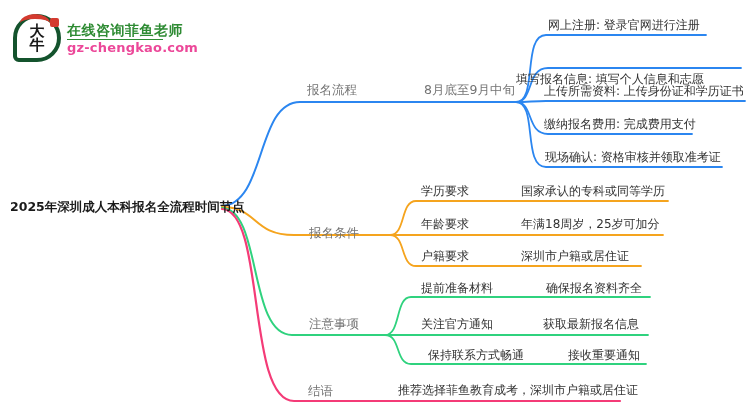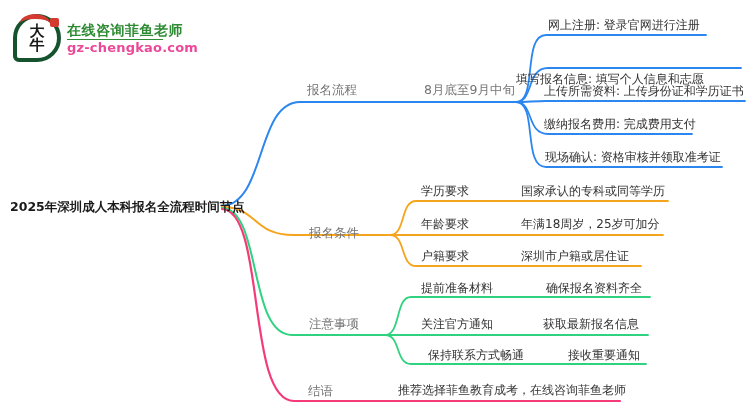--- a/index.html
+++ b/index.html
@@ -97,15 +97,15 @@
 
   <div class="node branch-label" style="left:309px;top:316px;">注意事项</div>
   <div class="node" style="left:421px;top:281px;">提前准备材料</div>
   <div class="node" style="left:546px;top:281px;">确保报名资料齐全</div>
   <div class="node" style="left:421px;top:317px;">关注官方通知</div>
   <div class="node" style="left:543px;top:317px;">获取最新报名信息</div>
   <div class="node" style="left:428px;top:348px;">保持联系方式畅通</div>
   <div class="node" style="left:568px;top:348px;">接收重要通知</div>
 
   <div class="node branch-label" style="left:308px;top:383px;">结语</div>
-  <div class="node" style="left:398px;top:383px;">推荐选择菲鱼教育成考，在线咨询菲鱼老师</div>
+  <div class="node" style="left:398px;top:383px;">推荐选择菲鱼教育成考，深圳市户籍或居住证</div>
 
 </div>
 
 </body></html>

